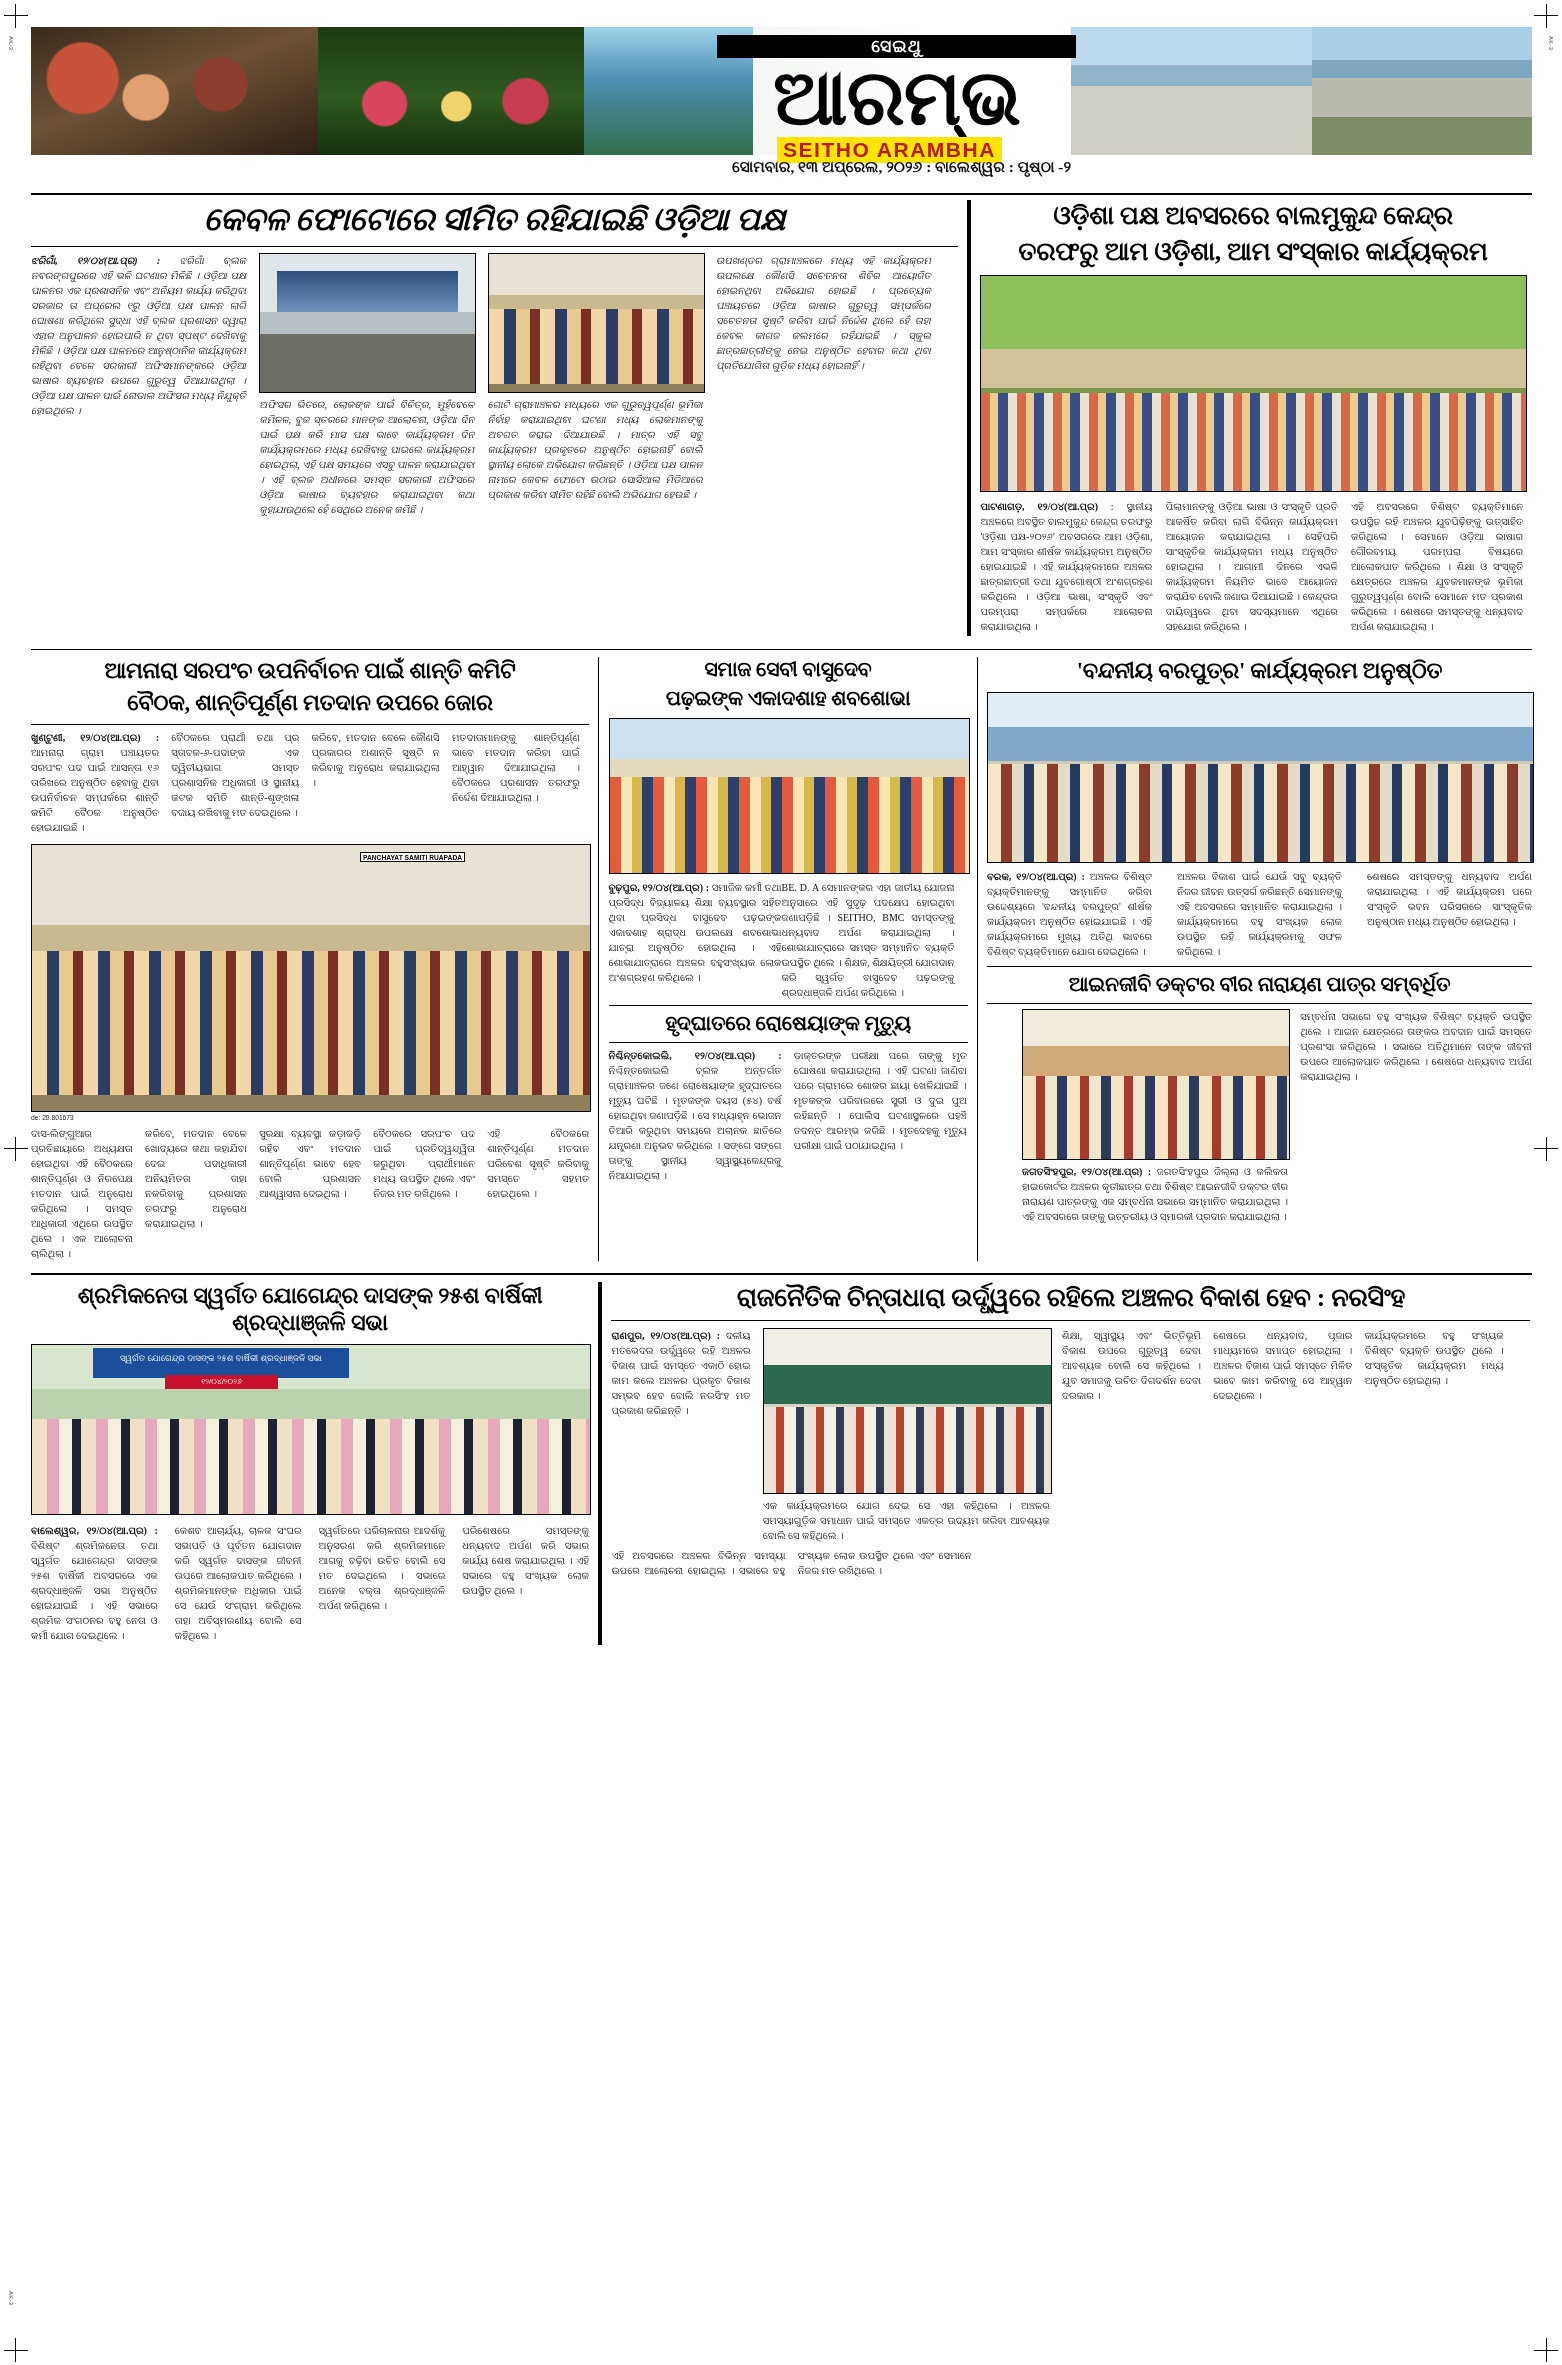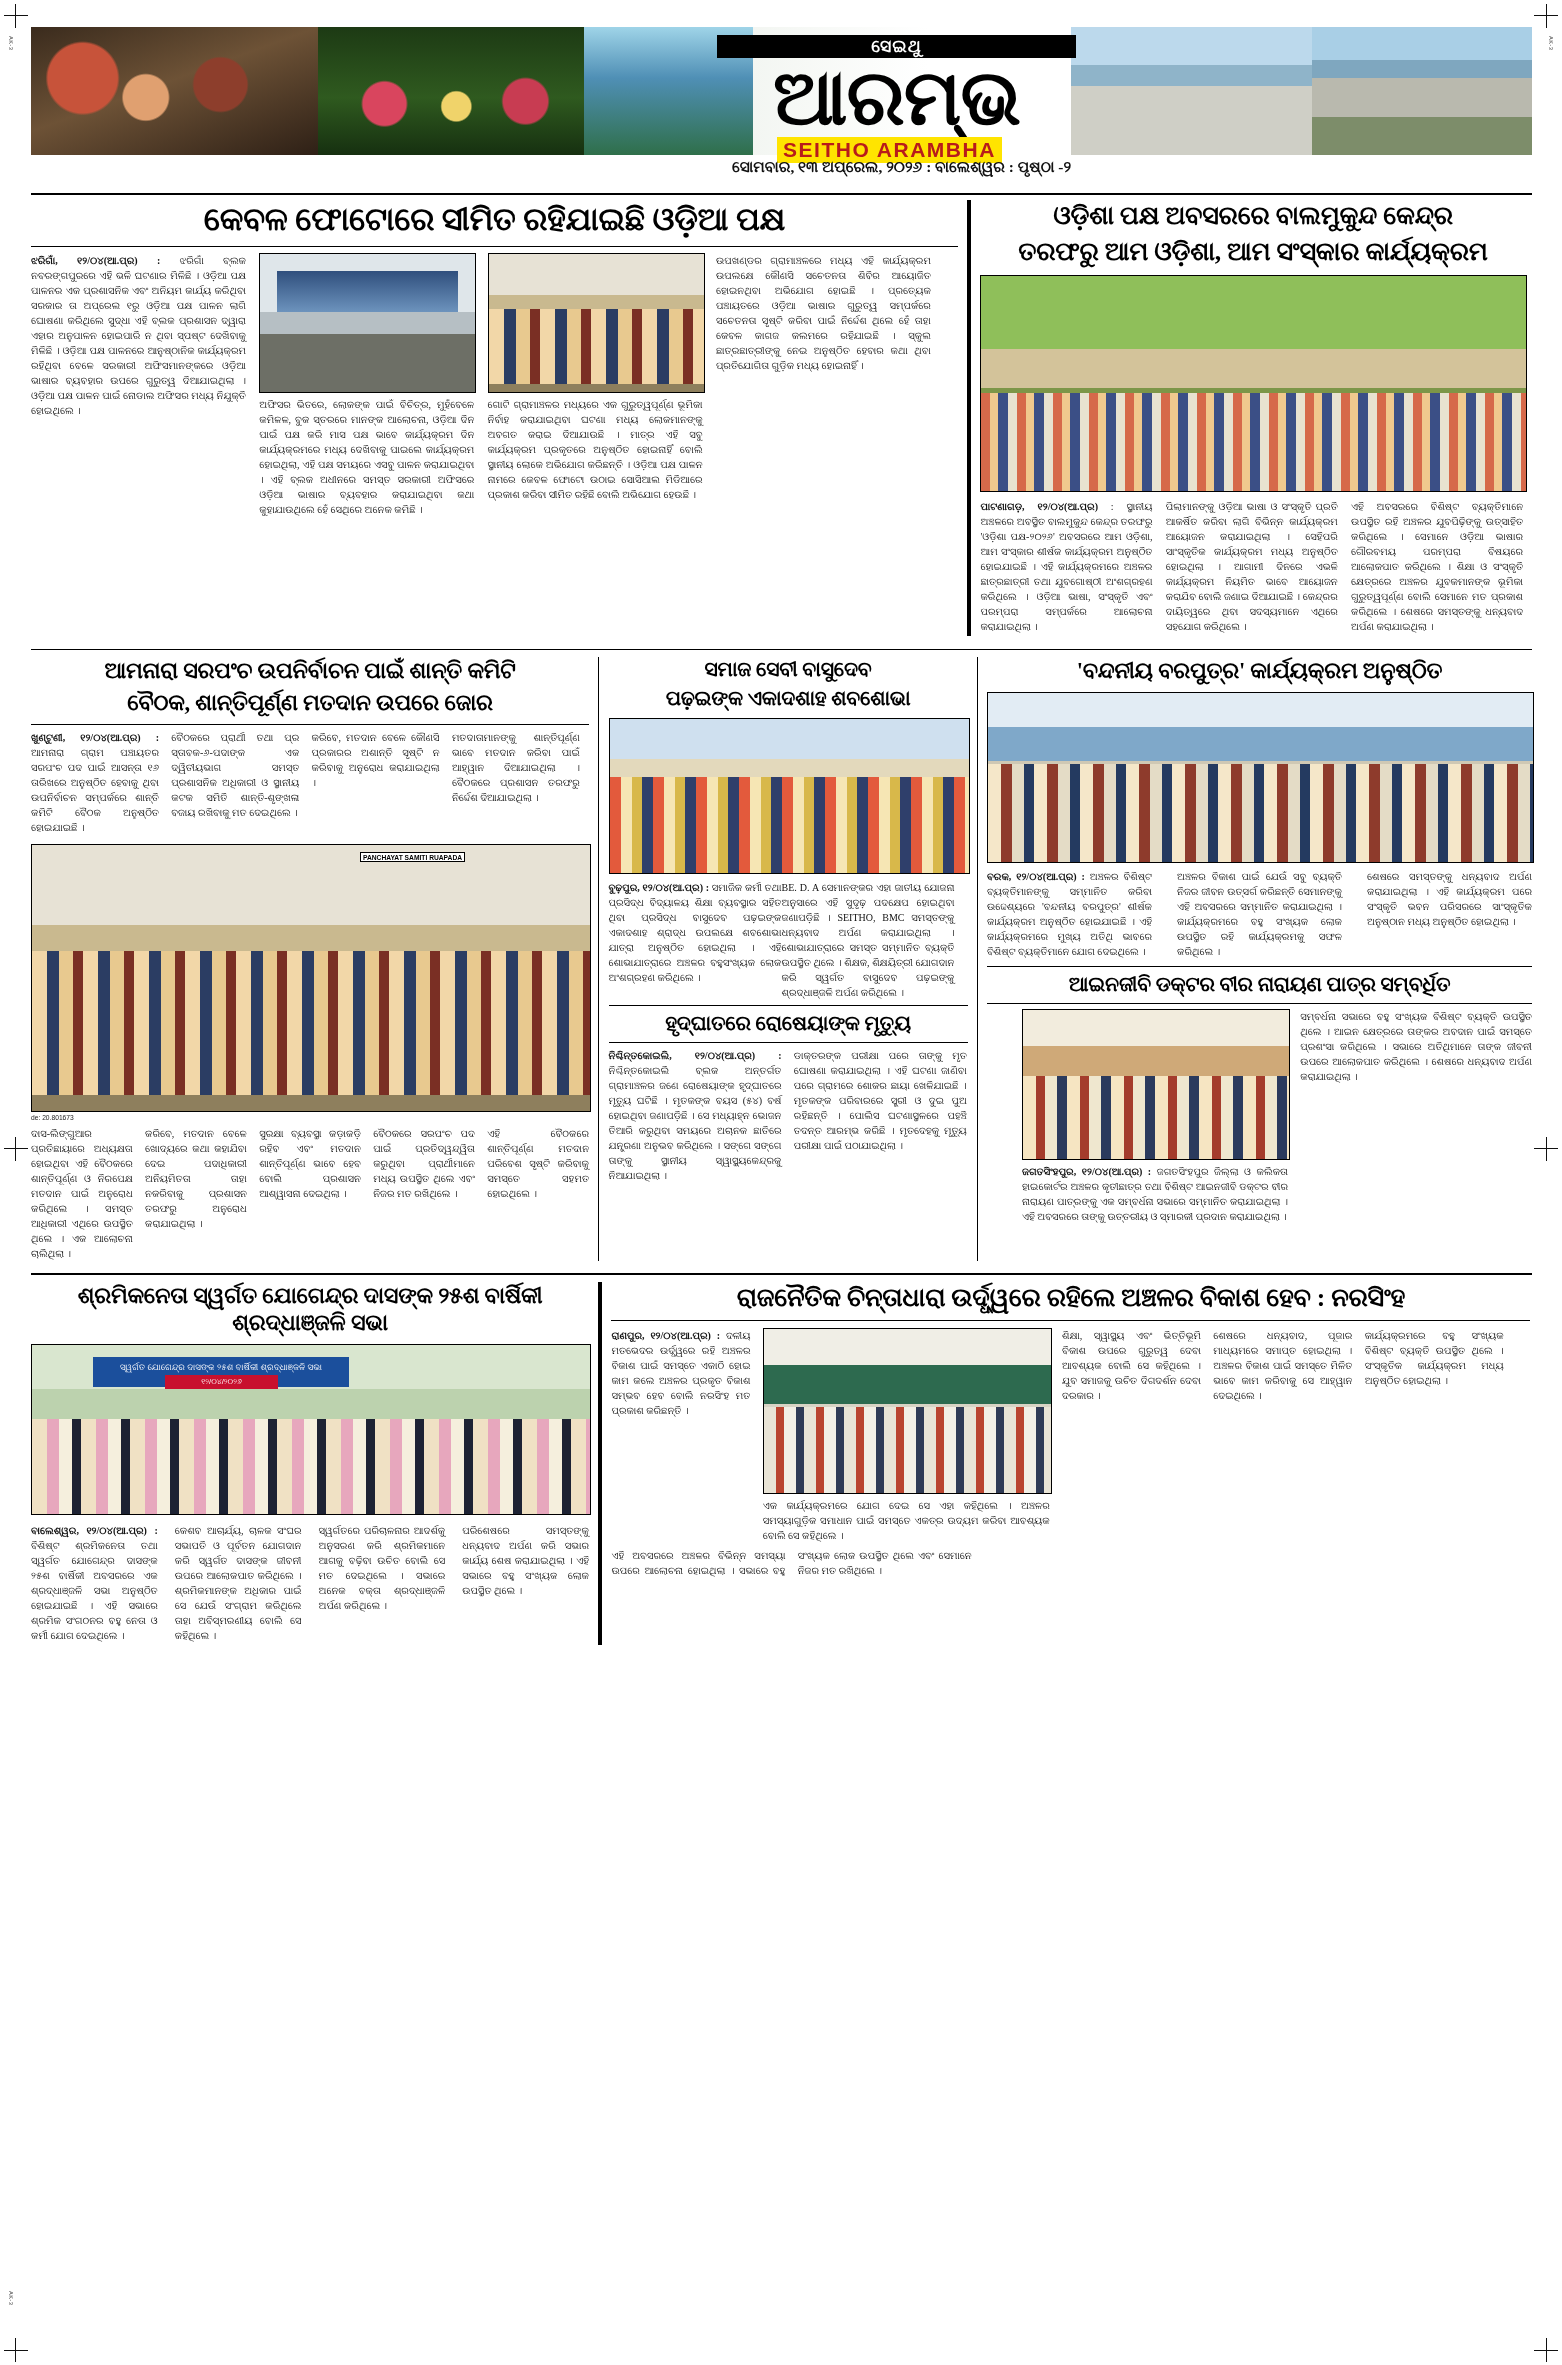--- a/index.html
+++ b/index.html
@@ -132,21 +132,21 @@
         <span class="logo-roman">SEITHO ARAMBHA</span>
       </div>
 
       <div class="dateline">ସୋମବାର, ୧୩ ଅପ୍ରେଲ, ୨୦୨୬ : ବାଲେଶ୍ୱର : ପୃଷ୍ଠା -୨</div>
     </div>
 
     <div class="rule"></div>
 
     <div style="display:flex;margin-top:5.1px;">
 
-      <div style="width:927px;">
+      <div style="width:927px;font-style:italic;">
         <div class="hl hl-xxl">କେବଳ ଫୋଟୋରେ ସୀମିତ ରହିଯାଇଛି ଓଡ଼ିଆ ପକ୍ଷ</div>
         <div class="rule-thin" style="margin:7.2px 0 6.1px 0;"></div>
 
         <div style="display:flex;gap:13.3px;">
           <div style="width:215px;" class="body">
             <p><span class="dl">ଝରିଗାଁ, ୧୨/୦୪(ଆ.ପ୍ର) :</span>
                <span>ଝରିଗାଁ ବ୍ଲକ ନବରଙ୍ଗପୁରରେ ଏହି ଭଳି ଘଟଣାର ମିଳିଛି । ଓଡ଼ିଆ ପକ୍ଷ ପାଳନର ଏକ ପ୍ରଶାସନିକ ଏବଂ ଅନିୟମ କାର୍ଯ୍ୟ କରିଥିବା ସରକାର ତା ଅପ୍ରେଲ ୧ରୁ ଓଡ଼ିଆ ପକ୍ଷ ପାଳନ ଲାଗି ଘୋଷଣା କରିଥିଲେ ସୁଦ୍ଧା ଏହି ବ୍ଲକ ପ୍ରଶାସନ ଦ୍ୱାରା ଏହାର ଅନୁପାଳନ ହୋଇପାରି ନ ଥିବା ସ୍ପଷ୍ଟ ଦେଖିବାକୁ ମିଳିଛି । ଓଡ଼ିଆ ପକ୍ଷ ପାଳନରେ ଆନୁଷ୍ଠାନିକ କାର୍ଯ୍ୟକ୍ରମ ରହିଥିବା ବେଳେ ସରକାରୀ ଅଫିସମାନଙ୍କରେ ଓଡ଼ିଆ ଭାଷାର ବ୍ୟବହାର ଉପରେ ଗୁରୁତ୍ୱ ଦିଆଯାଇଥିଲା । ଓଡ଼ିଆ ପକ୍ଷ ପାଳନ ପାଇଁ ନୋଡାଲ ଅଫିସର ମଧ୍ୟ ନିଯୁକ୍ତି ହୋଇଥିଲେ ।</span></p>
           </div>
 
           <div style="width:215px;">
@@ -292,21 +292,21 @@
     </div>
 
     <div class="sep" style="margin-top:12.3px;"></div>
 
     <div style="display:flex;margin-top:3.1px;">
       <div style="width:558px;">
         <div class="hl hl-l">ଶ୍ରମିକନେତା ସ୍ୱର୍ଗତ ଯୋଗେନ୍ଦ୍ର ଦାସଙ୍କ ୨୫ଶ ବାର୍ଷିକୀ ଶ୍ରଦ୍ଧାଞ୍ଜଳି ସଭା</div>
 
         <div class="photo" style="width:558px;height:169px;margin-top:7.2px;">
           <div class="ph-panel" style="position:absolute;inset:0;"></div>
-          <div style="position:absolute;left:61px;top:12px;width:256px;height:30px;background:#1b4f9c;color:#fff;
+          <div style="position:absolute;left:61px;top:3px;width:256px;height:30px;background:#1b4f9c;color:#fff;
                       font-size:8.7px;text-align:center;line-height:21.5px;font-family:'Liberation Sans',sans-serif;">ସ୍ୱର୍ଗତ ଯୋଗେନ୍ଦ୍ର ଦାସଙ୍କ ୨୫ଶ ବାର୍ଷିକୀ ଶ୍ରଦ୍ଧାଞ୍ଜଳି ସଭା</div>
           <div style="position:absolute;left:133px;top:30px;width:113px;height:14.3px;background:#c8102e;color:#fff;
                       font-size:7.7px;text-align:center;line-height:14.3px;font-family:'Liberation Sans',sans-serif;">୧୨/୦୪/୨୦୨୬</div>
         </div>
 
         <div style="display:flex;gap:17px;margin-top:8px;">
           <div style="width:128px;" class="body">
             <p><span class="dl">ବାଲେଶ୍ୱର, ୧୨/୦୪(ଆ.ପ୍ର) :</span>
                <span>ବିଶିଷ୍ଟ ଶ୍ରମିକନେତା ତଥା ସ୍ୱର୍ଗତ ଯୋଗେନ୍ଦ୍ର ଦାସଙ୍କ ୨୫ଶ ବାର୍ଷିକୀ ଅବସରରେ ଏକ ଶ୍ରଦ୍ଧାଞ୍ଜଳି ସଭା ଅନୁଷ୍ଠିତ ହୋଇଯାଇଛି । ଏହି ସଭାରେ ଶ୍ରମିକ ସଂଗଠନର ବହୁ ନେତା ଓ କର୍ମୀ ଯୋଗ ଦେଇଥିଲେ ।</span></p>
           </div>

